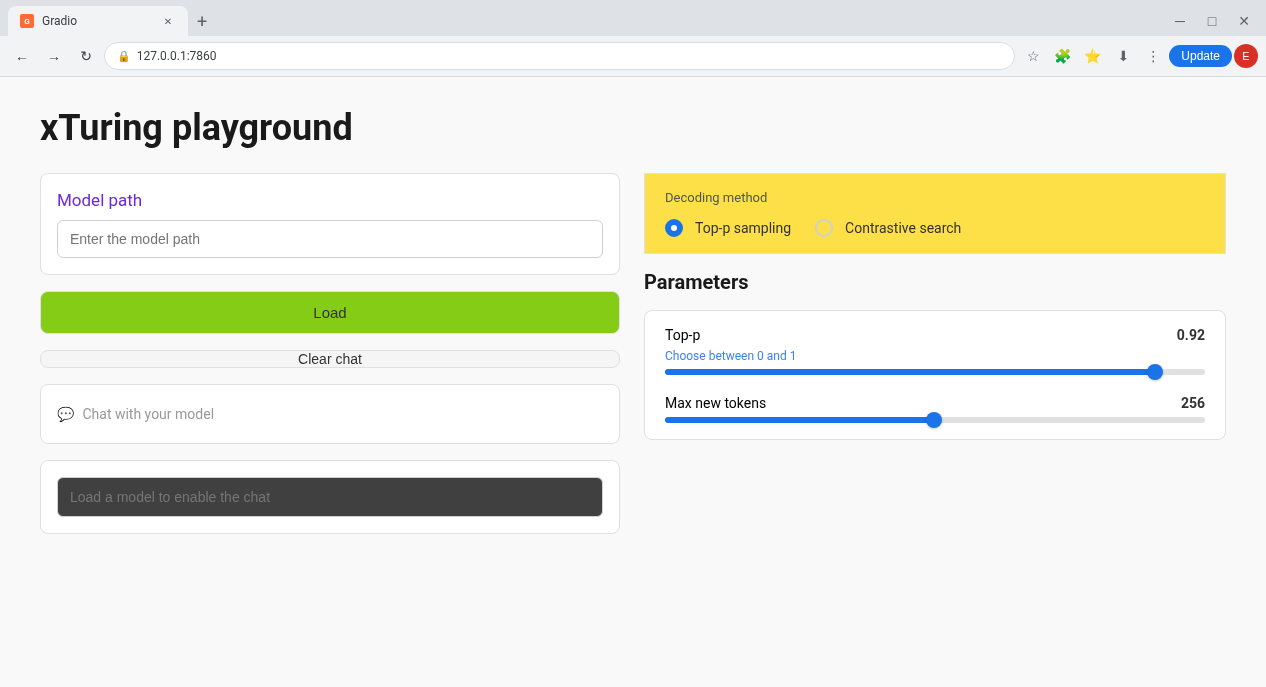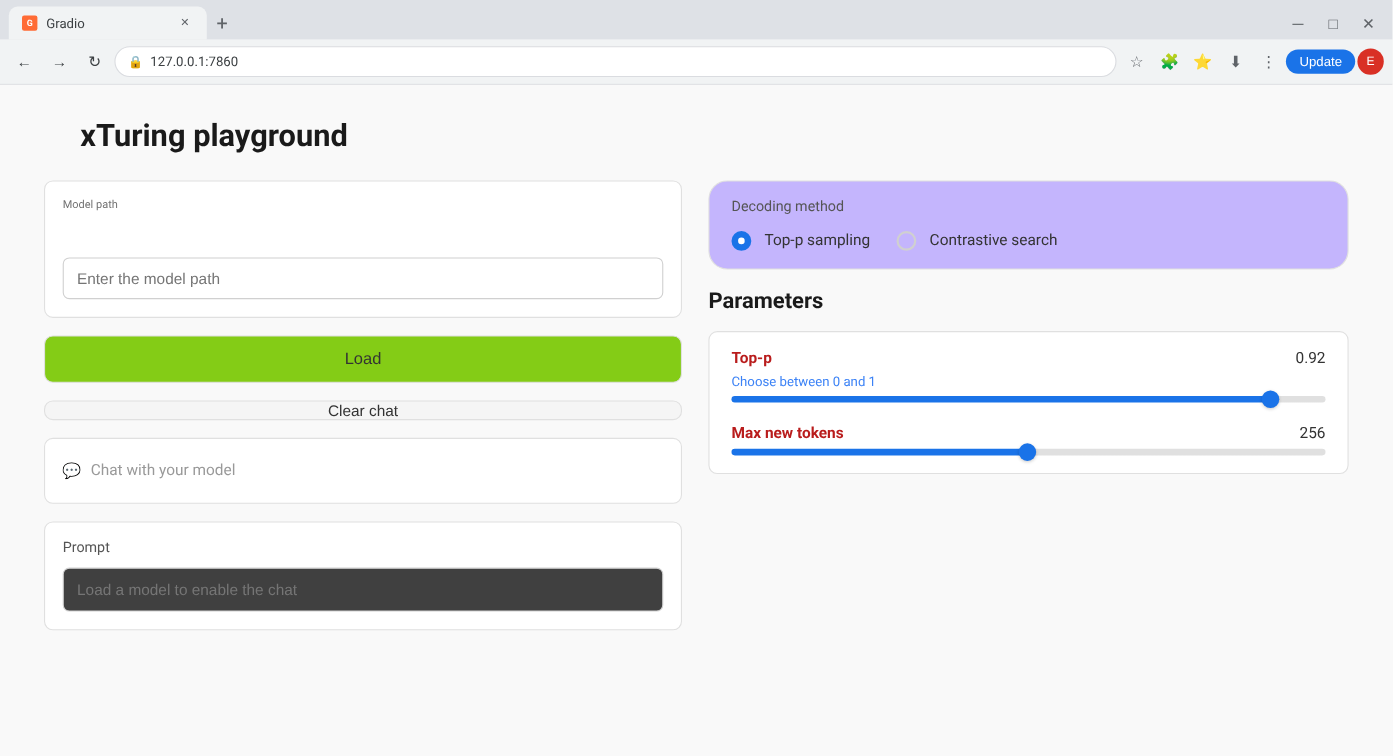--- a/index.html
+++ b/index.html
@@ -149,25 +149,24 @@
       justify-content: center;
     }
 
     
     .page-content {
       padding: 30px 40px;
       max-width: 1266px;
     }
 
     .page-title {
-      font-size: 28px;
+      font-size: 36px;
       font-weight: 700;
       color: #1a1a1a;
       margin-bottom: 24px;
-      margin-left: 33px;
     }
 
     .main-layout {
       display: flex;
       gap: 24px;
     }
 
     .left-panel {
       flex: 0 0 580px;
       display: flex;
@@ -184,35 +183,34 @@
 
     
     .card {
       background: white;
       border: 1px solid #e0e0e0;
       border-radius: 8px;
       padding: 16px;
     }
 
     .card-label {
-      font-size: 10px;
-      color: #737373;
+      font-size: 17px;
+      color: #6d28d9;
       margin-bottom: 10px;
     }
 
     .model-path-input {
       width: 100%;
       border: 1px solid #d0d0d0;
       border-radius: 6px;
       padding: 10px 12px;
       font-size: 14px;
       color: #999;
       outline: none;
       background: white;
-      margin-top: 32px;
     }
 
     .load-btn {
       width: 100%;
       padding: 12px;
       background: #84cc16;
       border: 1px solid #e0e0e0;
       border-radius: 8px;
       font-size: 15px;
       font-weight: 500;
@@ -280,23 +278,23 @@
       padding: 10px 12px;
       font-size: 14px;
       color: #999;
       background: #404040;
       min-height: 40px;
       outline: none;
     }
 
     
     .decoding-card {
-      background: #c4b5fd;
-      border: 1px solid #e0e0e0;
-      border-radius: 17px;
+      background: #fde047;
+      border: 1px solid #e0e0e0;
+      border-radius: 0;
       padding: 16px 20px;
     }
 
     .decoding-label {
       font-size: 13px;
       color: #555;
       margin-bottom: 14px;
     }
 
     .radio-group {
@@ -364,27 +362,28 @@
     }
 
     .param-header {
       display: flex;
       justify-content: space-between;
       align-items: center;
     }
 
     .param-name {
       font-size: 14px;
-      font-weight: 700;
-      color: #b91c1c;
+      font-weight: 400;
+      color: #000000;
     }
 
     .param-value {
       font-size: 14px;
       color: #333;
+      font-weight: bold;
     }
 
     .param-hint {
       font-size: 12px;
       color: #3b82f6;
     }
 
     input[type="range"] {
       width: 100%;
       -webkit-appearance: none;
@@ -464,21 +463,20 @@
 
 
       <button class="clear-chat-btn">Clear chat</button>
 
       <div class="chatbox">
         <span class="chat-icon">💬</span>
         <span class="chat-placeholder">Chat with your model</span>
       </div>
 
       <div class="prompt-card">
-        <div class="prompt-label">Prompt</div>
         <input type="text" class="prompt-input" placeholder="Load a model to enable the chat" style="">
       </div>
 
     </div>
 
     <div class="right-panel">
 
       <div class="decoding-card">
         <div class="decoding-label">Decoding method</div>
         <div class="radio-group">

